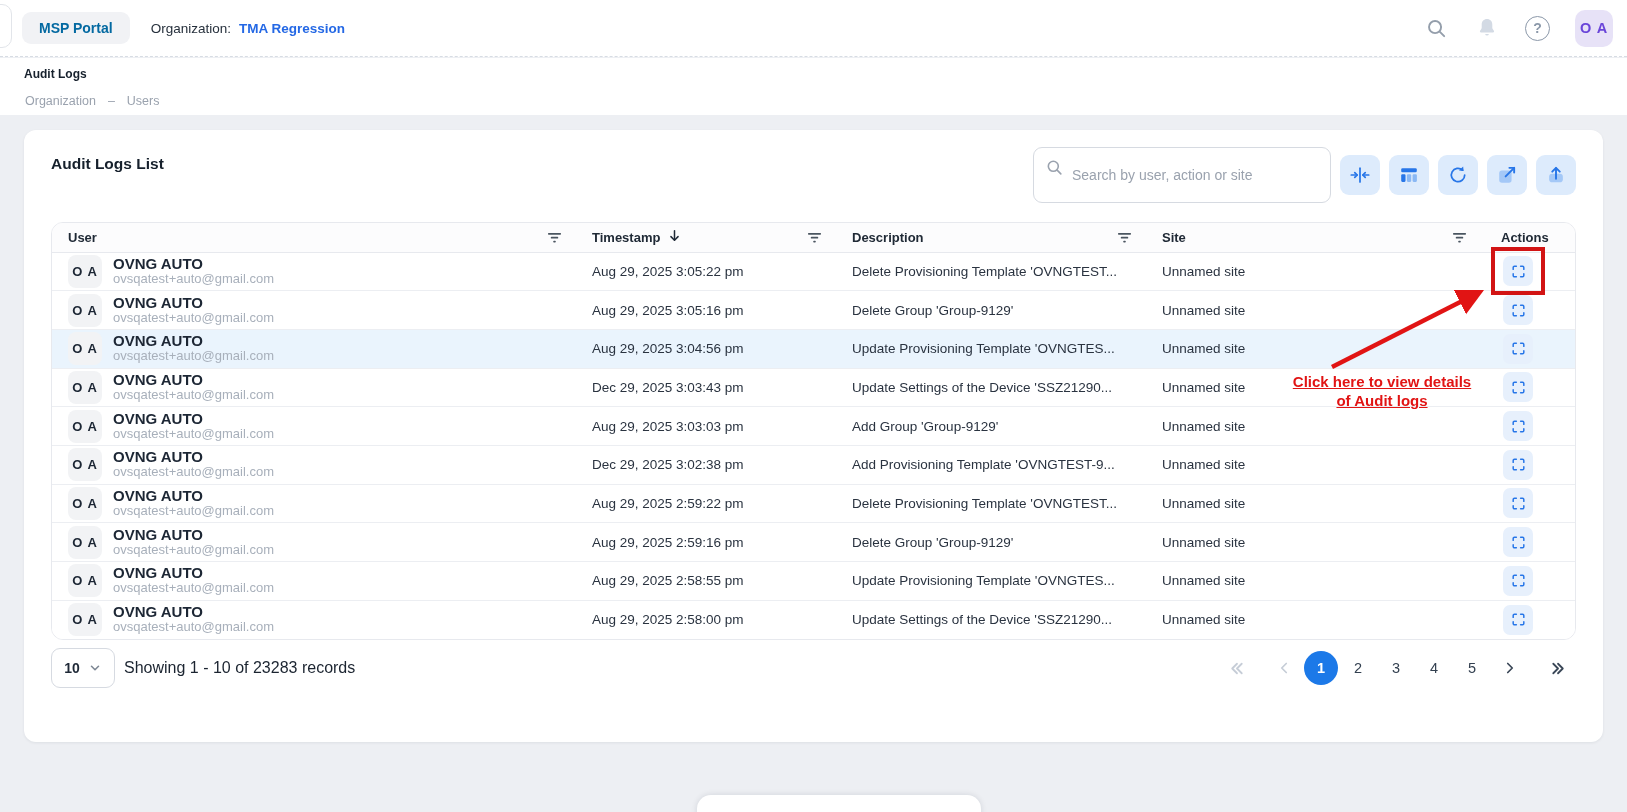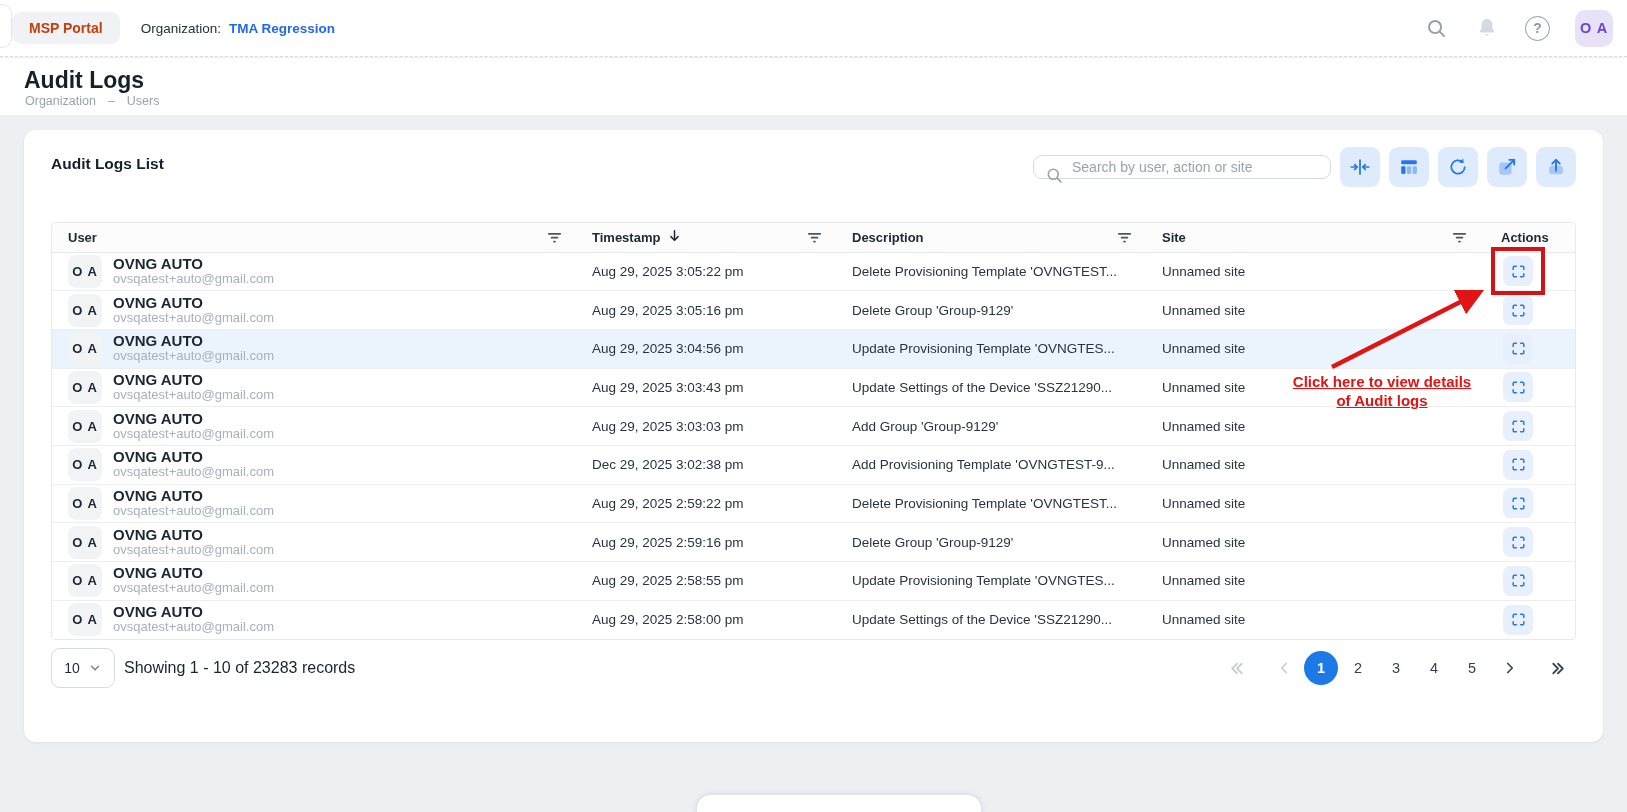--- a/index.html
+++ b/index.html
@@ -16,23 +16,23 @@
   .topbar {
     position: absolute; top: 0; left: 0; right: 0; height: 57px;
     background: #ffffff; border-bottom: 1px dashed #d7dce3;
     display: flex; align-items: center; z-index: 5;
   }
   .sidebar-edge {
     position: absolute; left: -14px; top: 4px; width: 26px; height: 44px;
     background: #fff; border: 1px solid #e2e5ea; border-radius: 10px;
   }
   .portal-btn {
-    margin-left: 12px; height: 32px; padding: 0 17px;
+    margin-left: 22px; height: 32px; padding: 0 17px;
     background: #f1f2f5; border: none; border-radius: 9px;
-    color: #c2410c; font-weight: 700; font-size: 14px;
+    color: #0369a1; font-weight: 700; font-size: 14px;
     display: flex; align-items: center; cursor: pointer;
     font-family: "Liberation Sans", sans-serif;
   }
   .org-wrap { display: flex; align-items: center; gap: 8px; margin-left: 21px; }
   .org-label { font-size: 13.5px; font-weight: 400; color: #26303c; }
   .org-value { font-size: 13.5px; font-weight: 700; color: #2468e5; cursor: pointer; }
   .topbar-right { margin-left: auto; display: flex; align-items: center; gap: 25px; padding-right: 14px; }
   .tb-icon { width: 26px; height: 26px; display: flex; align-items: center; justify-content: center; cursor: pointer; }
   .help-circle {
     width: 25px; height: 25px; border: 1.7px solid #8b98a9; border-radius: 50%;
@@ -44,58 +44,58 @@
     color: #6a46d9; font-size: 14.5px; font-weight: 700;
     display: flex; align-items: center; justify-content: center;
     letter-spacing: 1px; cursor: pointer;
   }
 
   
   .page-head {
     position: absolute; top: 58px; left: 0; right: 0; height: 57px;
     background: #ffffff; z-index: 4;
   }
-  .page-title { position: absolute; left: 24px; top: 9px; font-size: 23px; font-weight: 700; color: #16202c; text-align: right; }
+  .page-title { position: absolute; left: 24px; top: 9px; font-size: 12px; font-weight: 700; color: #16202c; text-align: right; }
   .breadcrumb { position: absolute; left: 25px; top: 36px; display: flex; gap: 12px; align-items: center;
     font-size: 12.5px; color: #9aa2ae; }
   .crumb { cursor: pointer; }
   .date-range-btn {
     position: absolute; right: 55px; top: 10px; height: 38px; padding: 0 18px;
     background: #fff; border: 1px solid #d6dae1; border-radius: 9px;
     font-size: 14px; font-weight: 600; color: #2b3442;
     display: flex; align-items: center; cursor: pointer;
     font-family: "Liberation Sans", sans-serif;
   }
 
   
   .card {
     position: absolute; left: 24px; top: 130px; width: 1579px; height: 612px;
     background: #fff; border-radius: 12px;
     box-shadow: 0 1px 3px rgba(16,24,40,.07);
   }
   .card-title { position: absolute; left: 27px; top: 25px; font-size: 15.5px; font-weight: 700; color: #16202c; }
 
   .tools-row { position: absolute; top: 17px; right: 27px; display: flex; gap: 9px; align-items: center; }
-  .search-wrap { position: relative; width: 298px; height: 24px; }
+  .search-wrap { position: relative; width: 298px; height: 56px; }
   .search-wrap svg { position: absolute; left: 12px; top: 11px; }
   .search-input {
     width: 100%; height: 100%; border: 1px solid #d6dae1; border-radius: 9px;
     padding: 0 12px 0 38px; font-size: 14px; color: #2b3442; outline: none;
     font-family: "Liberation Sans", sans-serif; background: #fff;
   }
   .search-input::placeholder { color: #9aa2ae; }
   .tool-btn {
     width: 40px; height: 40px; border: none; border-radius: 9px; background: #ddebfc;
     display: flex; align-items: center; justify-content: center; cursor: pointer;
   }
 
   
   .table-wrap {
     position: absolute; left: 27px; top: 92px; width: 1525px;
-    border: 1px solid #e7e9ee; border-radius: 4px; overflow: hidden; background: #fff;
+    border: 1px solid #e7e9ee; border-radius: 12px; overflow: hidden; background: #fff;
   }
   table { border-collapse: collapse; table-layout: fixed; width: 100%; }
   col.c-user { width: 524px; } col.c-ts { width: 260px; } col.c-desc { width: 310px; }
   col.c-site { width: 335px; } col.c-act { width: 96px; }
   thead th {
     height: 29px; background: #fcfcfd; border-bottom: 1px solid #e7e9ee;
     font-size: 13px; font-weight: 700; color: #202a36; text-align: left; padding: 0 14px 0 16px;
     cursor: pointer;
   }
   .th-in { display: flex; align-items: center; gap: 7px; }
@@ -132,21 +132,21 @@
     text-align: center; color: #e11414; font-size: 15px; font-weight: 700; line-height: 19px;
     pointer-events: none;
     text-decoration: underline;
   }
 
   
   .pgsize-btn {
     position: absolute; left: 27px; top: 518px; width: 64px; height: 40px;
     background: #fff; border: 1px solid #d6dae1; border-radius: 9px;
     display: flex; align-items: center; justify-content: center; gap: 8px;
-    font-size: 14px; color: #1f2937; cursor: pointer; font-family: "Liberation Sans", sans-serif;
+    font-size: 14px; color: #1f2937; cursor: pointer; font-family: "Liberation Sans", sans-serif; font-weight: bold;
   }
   .pg-summary { position: absolute; left: 100px; top: 518px; height: 40px; display: flex; align-items: center;
     font-size: 16px; font-weight: 500; color: #1b2430; }
   .pager { position: absolute; right: 27px; top: 518px; height: 40px; display: flex; align-items: center; gap: 2px; }
   .pg-item {
     min-width: 36px; height: 36px; border: none; background: transparent; border-radius: 50%;
     display: flex; align-items: center; justify-content: center;
     font-size: 14.5px; color: #334050; cursor: pointer; font-family: "Liberation Sans", sans-serif;
   }
   .pg-item.active { background: #1c79e8; color: #fff; width: 34px; min-width: 34px; height: 34px; font-weight: 600; }
@@ -398,21 +398,21 @@
   <tr>
     <td>
       <div class="user-cell">
         <span class="row-avatar">O A</span>
         <span>
           <div class="u-name">OVNG AUTO</div>
           <div class="u-email">ovsqatest+auto@gmail.com</div>
         </span>
       </div>
     </td>
-    <td>Aug 29, 2025 3:03:43 pm</td>
+    <td>Dec 29, 2025 3:03:43 pm</td>
     <td>Update Settings of the Device 'SSZ21290...</td>
     <td>Unnamed site</td>
     <td class="act-td">
       <button class="expand-btn">
         <svg width="17" height="17" viewBox="0 0 24 24" fill="none" stroke="#2776e8" stroke-width="2.1" stroke-linecap="round">
           <path d="M4.5 9V6.3c0-1 .8-1.8 1.8-1.8H9"></path>
           <path d="M15 4.5h2.7c1 0 1.8.8 1.8 1.8V9"></path>
           <path d="M19.5 15v2.7c0 1-.8 1.8-1.8 1.8H15"></path>
           <path d="M9 19.5H6.3c-1 0-1.8-.8-1.8-1.8V15"></path>
         </svg>

